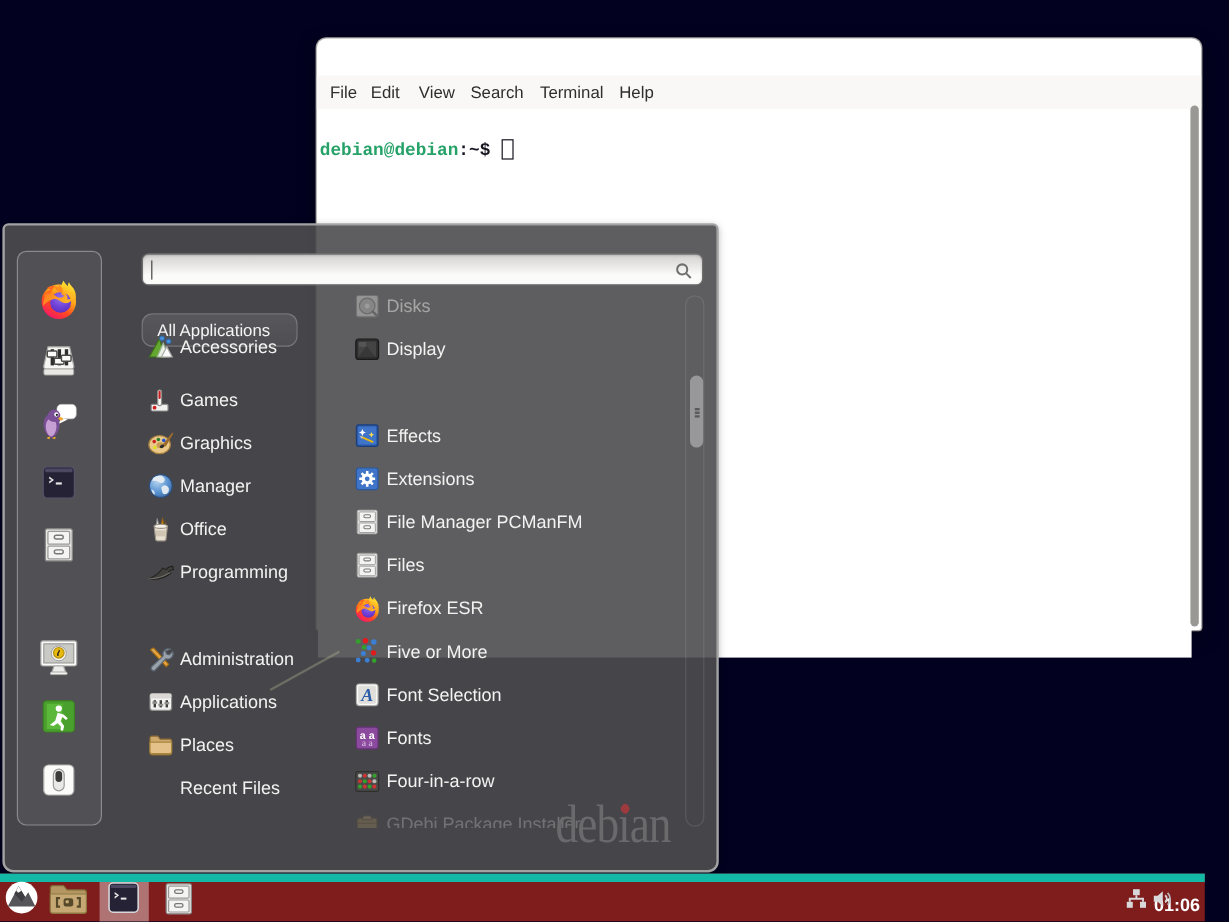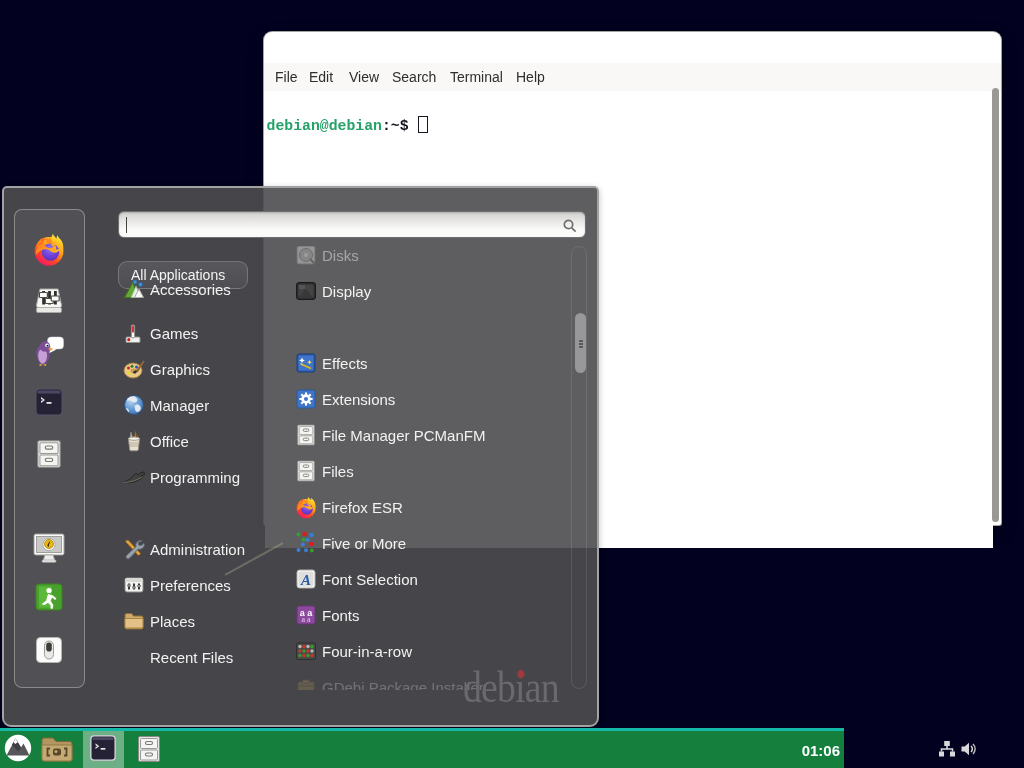--- a/index.html
+++ b/index.html
@@ -62,22 +62,22 @@
           background:#98979a; border-radius:5.5px; }
   #menu .scthumb i { position:absolute; left:3.5px; width:4px; height:1.6px; background:#5a5a5a; }
   #menu .wmark { position:absolute; left:459px; top:473px; width:130px;
           font-family:"Liberation Serif",serif; font-size:45px; color:#6a6a6d;
           transform:scaleX(0.84); transform-origin:left; letter-spacing:-1px; }
   #menu .wmark .idot { position:absolute; left:65px; top:9px; width:8px; height:8px;
           background:#9c3a3d; border-radius:3.5px; transform:rotate(45deg); }
   #menu .ctrail { position:absolute; left:217px; top:370px; width:66px; height:2px;
           background:rgba(170,170,140,0.4); transform:rotate(-29deg); }
 
-  #bar { position:absolute; left:0; top:728px; width:844px; height:40px;
-         background:#15803d; border-top:3px solid #14b8a6; }
+  #bar { position:absolute; left:0; top:728px; width:1004px; height:40px;
+         background:#7f1d1d; border-top:7px solid #14b8a6; }
   #bar .active { position:absolute; left:83px; top:0px; width:41px; height:40px;
          background:rgba(255,255,255,0.38); }
   #bar .clock { position:absolute; right:4px; top:11px; font-size:15px; font-weight:bold; color:#fff; }
 </style>
 </head>
 <body>
 
 <div id="term">
   <div class="menubar">
     <span style="left:11px">File</span>
@@ -198,21 +198,21 @@
 <rect x="3" y="5" width="18" height="14" rx="2" fill="#f2f2f0" stroke="#8c8c8a" stroke-width="1"></rect>
 <rect x="3" y="5" width="18" height="4" rx="2" fill="#d9d8d5"></rect>
 <rect x="6" y="10.5" width="2" height="6" fill="#3c3c3a"></rect>
 <rect x="5" y="11.5" width="4" height="2" fill="#8f8f8c"></rect>
 <rect x="11" y="10.5" width="2" height="6" fill="#3c3c3a"></rect>
 <rect x="10" y="13.5" width="4" height="2" fill="#8f8f8c"></rect>
 <rect x="16" y="10.5" width="2" height="6" fill="#3c3c3a"></rect>
 <rect x="15" y="12" width="4" height="2" fill="#8f8f8c"></rect>
 </svg>
       </span>
-      <span>Preferences</span>
+      <span>Applications</span>
     </div>
 <div class="catrow" style="top:420px">
       <span class="ci">
         <svg width="24" height="24" viewBox="0 0 24 24">
 <path d="M3 6 a1.5 1.5 0 0 1 1.5 -1.5 h5 l2 2.5 h8 a1.5 1.5 0 0 1 1.5 1.5 v10 a1.5 1.5 0 0 1 -1.5 1.5 h-15 a1.5 1.5 0 0 1 -1.5 -1.5z" fill="#cfa96c" stroke="#8f6f35" stroke-width="1"></path>
 <path d="M3 9.5 h18 v8 a1.5 1.5 0 0 1 -1.5 1.5 h-15 a1.5 1.5 0 0 1 -1.5 -1.5z" fill="#e3c189" stroke="#a8873f" stroke-width="1"></path>
 </svg>
       </span>
       <span>Places</span>
     </div>

